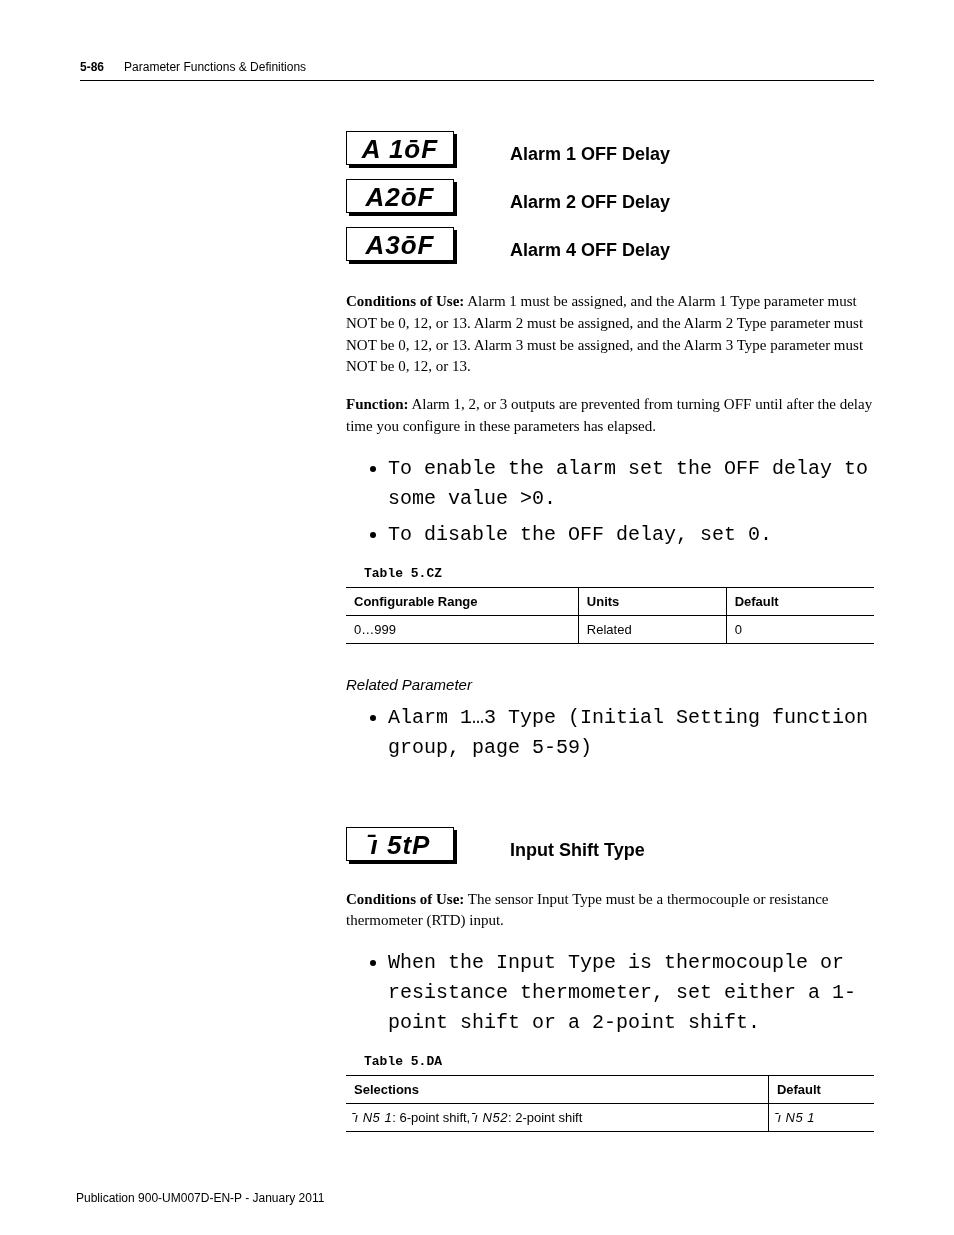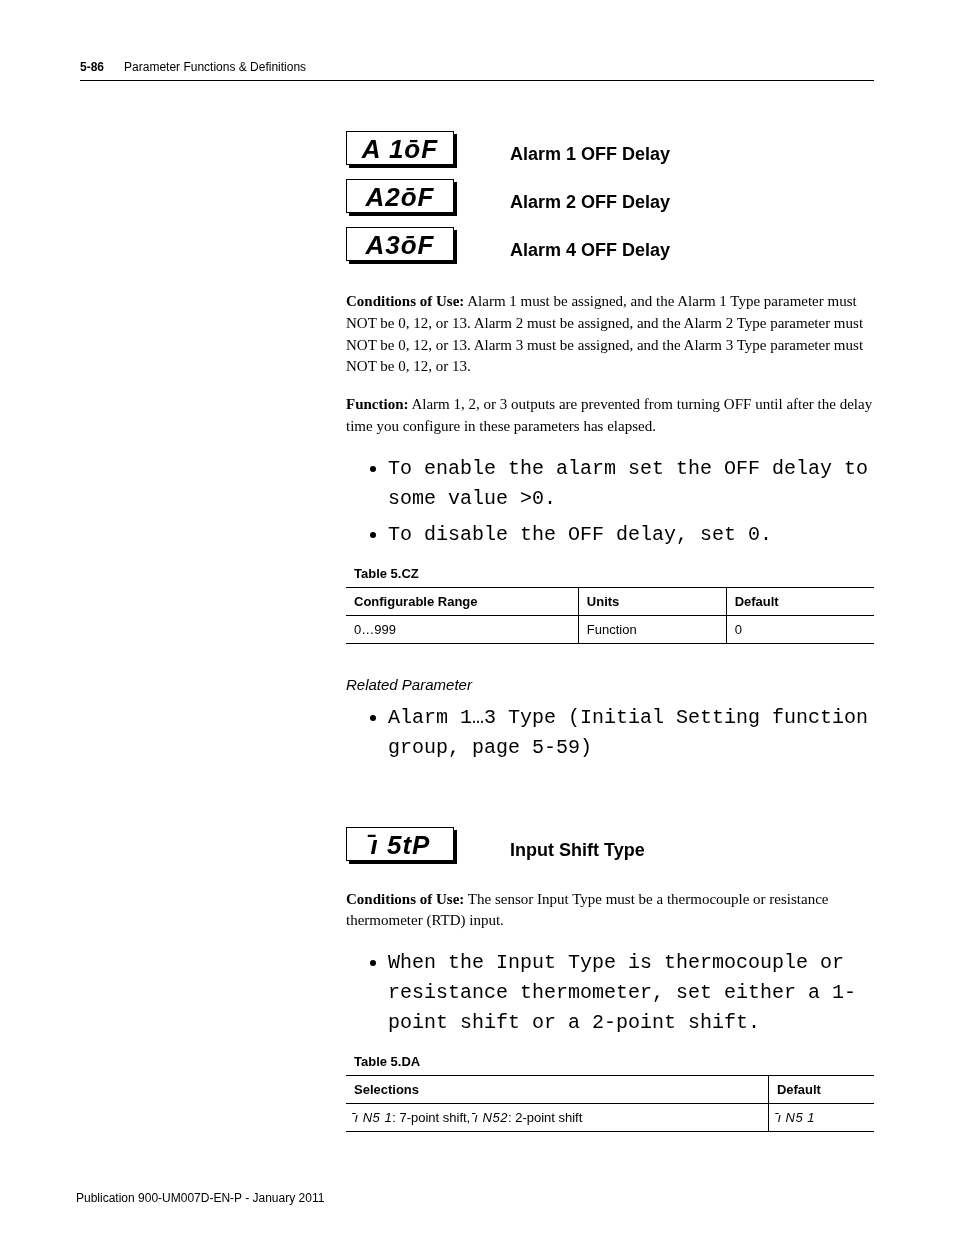--- a/index.html
+++ b/index.html
@@ -76,24 +76,24 @@
     font-family: Liberation Mono, monospace;
     font-size: 20px;
     line-height: 1.5;
     margin: 10px 0 16px 0;
     padding-left: 42px;
   }
   ul.body-list li {
     margin-bottom: 6px;
   }
   .table-caption {
-    font-family: Liberation Sans, sans-serif;
+    font-family: Liberation Mono, monospace;
     font-weight: bold;
     font-size: 13px;
-    margin: 14px 0 6px 8px;
+    margin: 14px 0 6px 18px;
   }
   table.data-table {
     width: 100%;
     border-collapse: collapse;
     font-family: Arial, sans-serif;
     font-size: 13px;
   }
   table.data-table th {
     text-align: left;
     font-weight: bold;
@@ -176,21 +176,21 @@
     <div class="table-caption">Table 5.CZ</div>
     <table class="data-table">
       <tbody>
           <tr>
         <th style="width:44%">Configurable Range</th>
         <th style="width:28%">Units</th>
         <th>Default</th>
       </tr>
       <tr>
         <td>0…999</td>
-        <td>Function</td>
+        <td>Related</td>
         <td>0</td>
       </tr>
     </tbody>
       </table>
 
     <div class="related">Related Parameter</div>
     <ul class="body-list">
       <li>Alarm 1…3 Type (Initial Setting function group, page 5-59)</li>
     </ul>
 
@@ -212,21 +212,21 @@
 
     <div class="table-caption">Table 5.DA</div>
     <table class="data-table">
       <tbody>
           <tr>
         <th style="width:80%">Selections</th>
         <th>Default</th>
       </tr>
       <tr>
         <td>
-          <span class="lns">̄ı N5 1</span><span>: 7-point shift, </span><span class="lns">̄ı N52</span><span>: 2-point shift</span>
+          <span class="lns">̄ı N5 1</span><span>: 6-point shift, </span><span class="lns">̄ı N52</span><span>: 2-point shift</span>
         </td>
         <td><span class="lns">̄ı N5 1</span></td>
       </tr>
     </tbody>
       </table>
 
   </div>
 </div>
 
 <div class="footer">Publication 900-UM007D-EN-P - January 2011</div>

